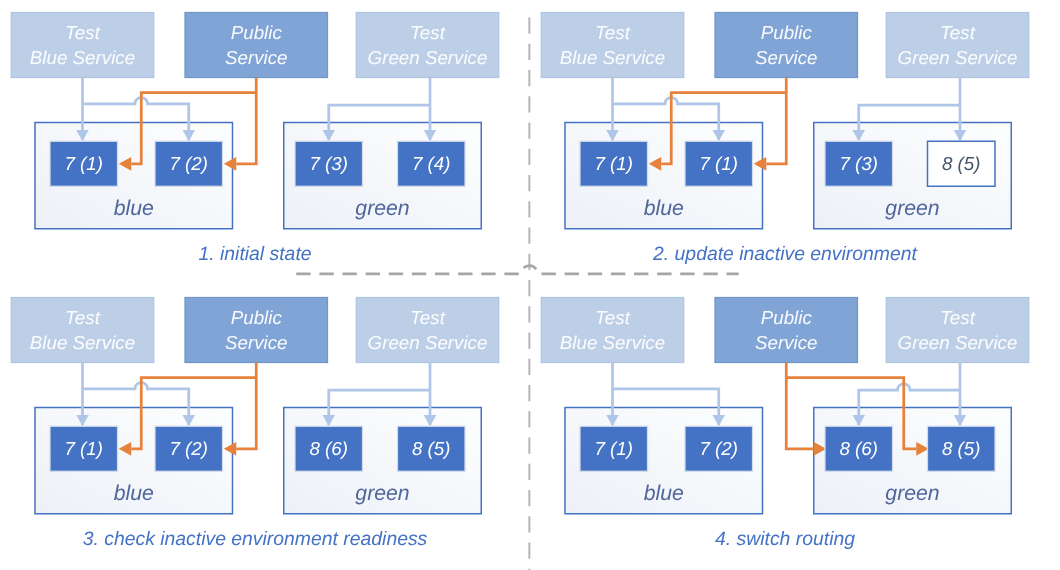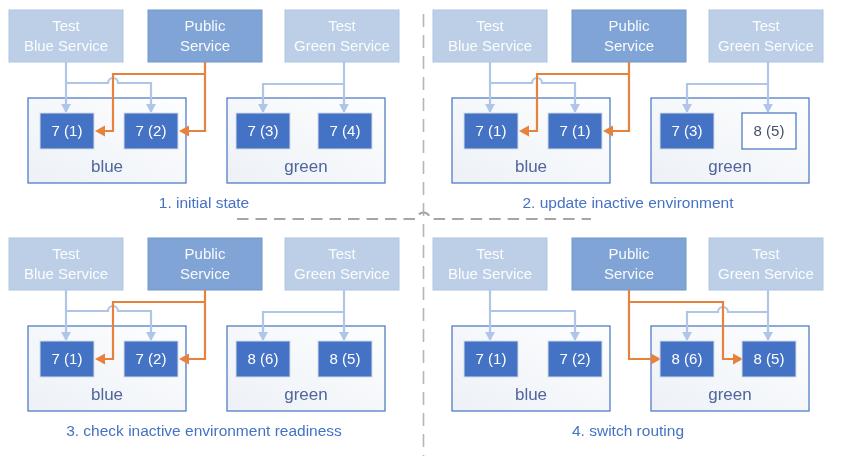--- a/index.html
+++ b/index.html
@@ -1,17 +1,17 @@
 <!DOCTYPE html>
 <html><head>
 <meta charset="utf-8">
 <style>
   html,body{margin:0;padding:0;background:#ffffff;}
   .stage{position:relative;width:848px;height:456px;background:#fff;overflow:hidden;
-         font-family:"Liberation Sans",sans-serif;}
+         font-family:"Liberation Sans",sans-serif;font-style:italic;}
   .panel{position:absolute;}
   svg text{font-family:"Liberation Sans",sans-serif;}
   .svc-light{fill:#bdcfe7;stroke:#aec5e2;stroke-width:1;}
   .svc-dark{fill:#80a4d5;stroke:#6f97ca;stroke-width:1;}
   .svc-label{fill:#ffffff;font-size:15px;opacity:.95;}
   .env-box{fill:url(#envGrad);stroke:#4472c4;stroke-width:1.2;}
   .env-name{fill:#50669c;font-size:17px;}
   .pod-filled{fill:#4472c4;stroke:#d4dcea;stroke-width:1;}
   .pod-outline{fill:#ffffff;stroke:#4472c4;stroke-width:1.2;}
   rect.pod-filled + text{fill:#ffffff;}

